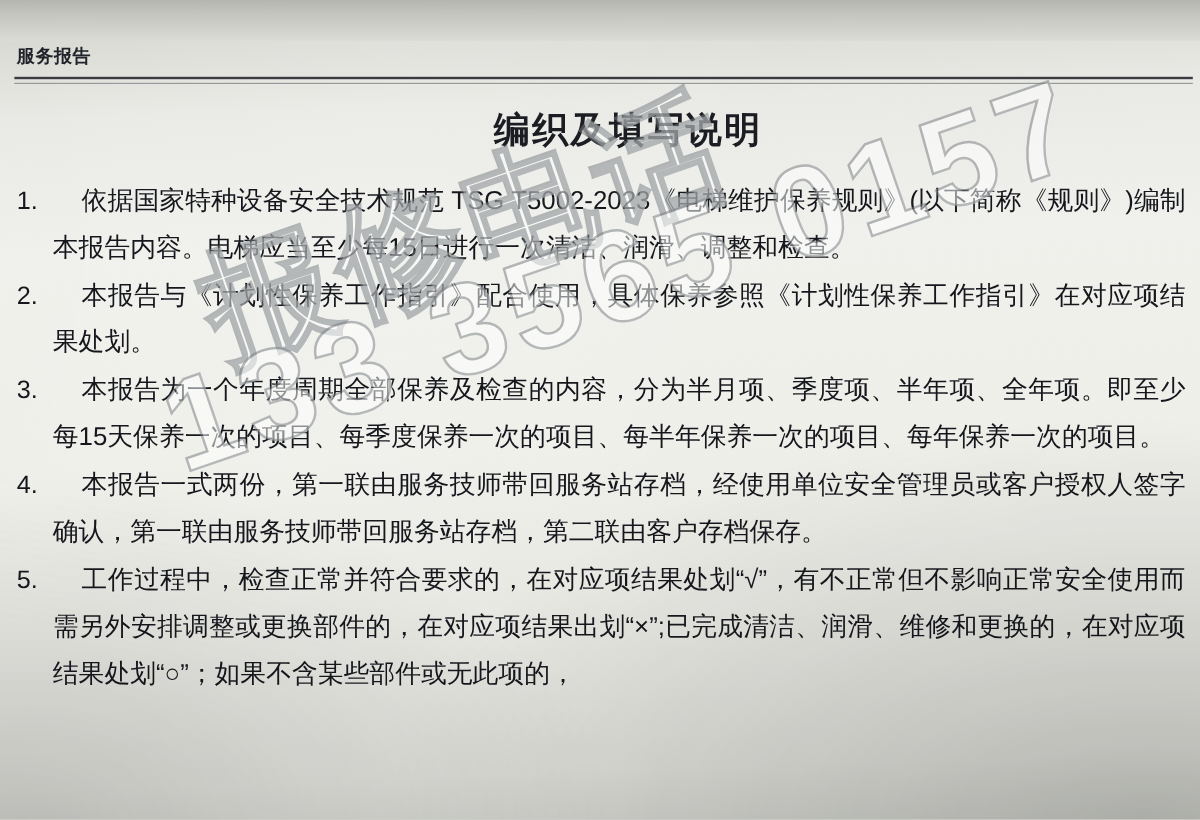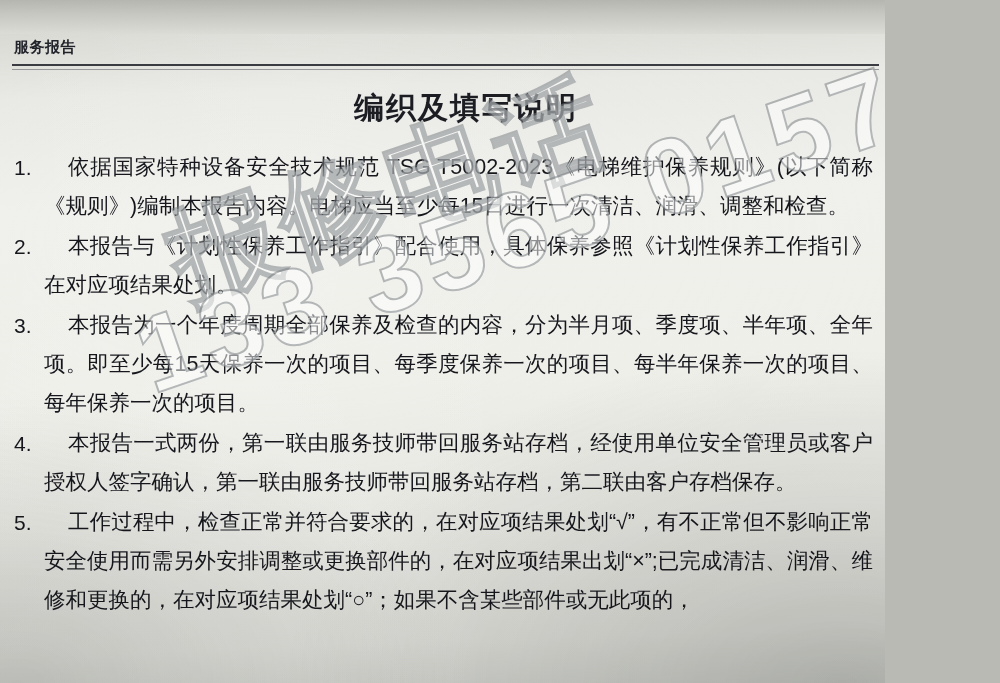--- a/index.html
+++ b/index.html
@@ -10,21 +10,21 @@
     width: 1000px;
     height: 683px;
     overflow: hidden;
     font-family: "Liberation Sans", sans-serif;
     background: #b9bab4;
   }
 
   
   #page {
     position: relative;
-    width: 885px;
+    width: 1000px;
     height: 683px;
     background:
       linear-gradient(100deg, rgba(255,255,255,0.00) 0%, rgba(255,255,255,0.10) 30%, rgba(255,255,255,0.00) 62%),
       linear-gradient(178deg, #cfd0cb 0%, #dcdcd7 6%, #e9e9e5 14%, #f0f0ec 30%, #efefea 55%, #e6e6e1 75%, #d8d8d3 92%, #c8c9c4 100%);
     overflow: hidden;
   }
 
   
   #page::after {
     content: "";

